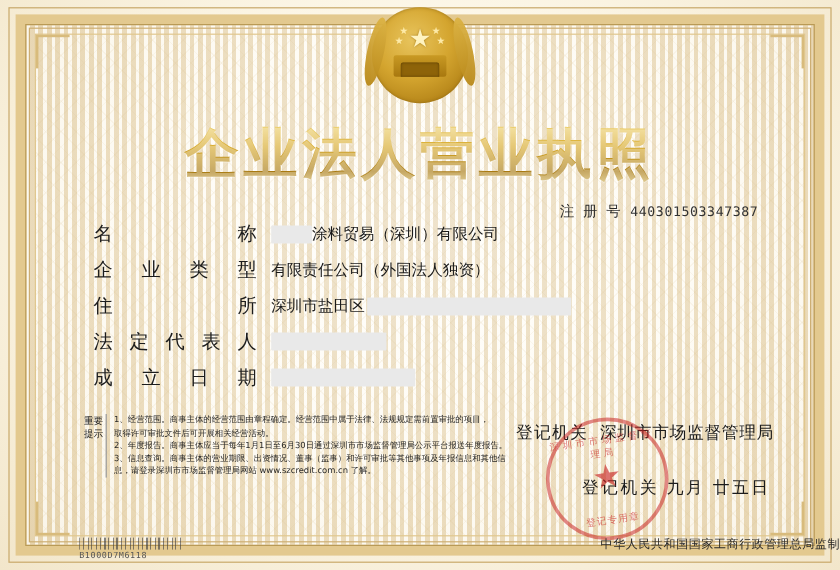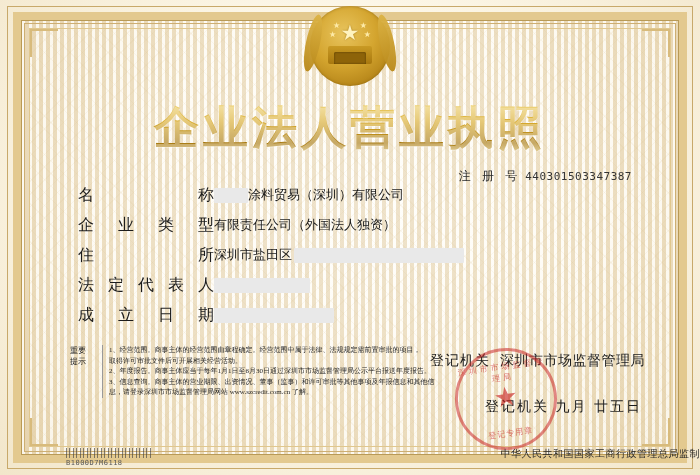--- a/index.html
+++ b/index.html
@@ -175,21 +175,21 @@
     right: 68px;
     top: 168px;
     font-size: 12px;
     color: #2b2b2b;
     display: flex;
     align-items: baseline;
     gap: 6px;
   }
   .regno .lbl {
     letter-spacing: 2px;
-    font-family: Liberation Mono, monospace;
+    font-family: Liberation Sans, sans-serif;
   }
   .regno .val {
     font-family: "DejaVu Sans Mono", monospace;
     font-size: 11px;
     letter-spacing: 0.5px;
     color: #333;
   }
 
   
   .fields {
@@ -212,58 +212,59 @@
     display: flex;
     justify-content: space-between;
     letter-spacing: 0;
   }
   .field-label span { display: inline-block; }
   .field-value {
     flex: 1;
     font-family: "DejaVu Sans", sans-serif;
     font-size: 13px;
     color: #1a1a1a;
+    padding-left: 12px;
     position: relative;
     white-space: nowrap;
   }
   .redact {
     display: inline-block;
     background: #e9e9e9;
     border-radius: 1px;
     height: 15px;
     vertical-align: middle;
   }
 
   
   .notice {
     position: absolute;
     left: 70px;
     top: 345px;
     width: 330px;
     display: flex;
-    gap: 16px;
+    gap: 2px;
   }
   .notice-title {
     width: 16px;
     font-family: "DejaVu Sans", sans-serif;
     font-size: 8px;
     line-height: 11px;
     color: #222;
     text-align: center;
     flex: none;
   }
   .notice-body {
     border-left: 1px solid #9a9a9a;
     padding-left: 6px;
     font-family: "DejaVu Sans", sans-serif;
     font-size: 7px;
     line-height: 10.5px;
     color: #262626;
   }
-  .notice-body div { white-space: nowrap; font-family: Liberation Serif, serif; }
+  .notice-body div { white-space: nowrap; }
 
   
   .authority {
     position: absolute;
     right: 55px;
     top: 352px;
     display: flex;
     align-items: baseline;
     gap: 10px;
     font-family: "DejaVu Sans", sans-serif;

